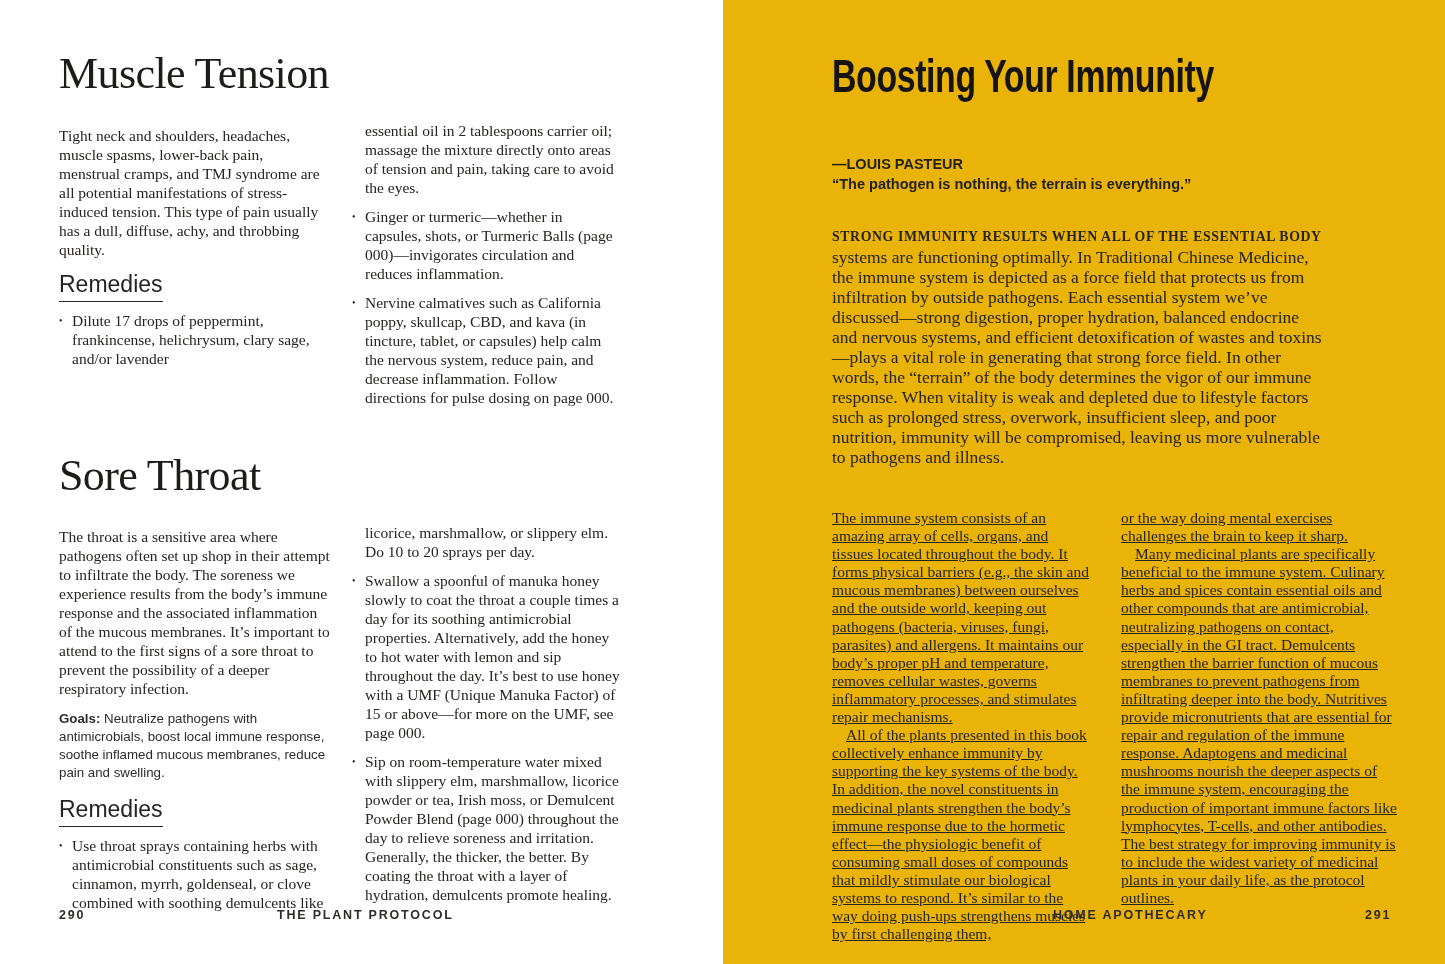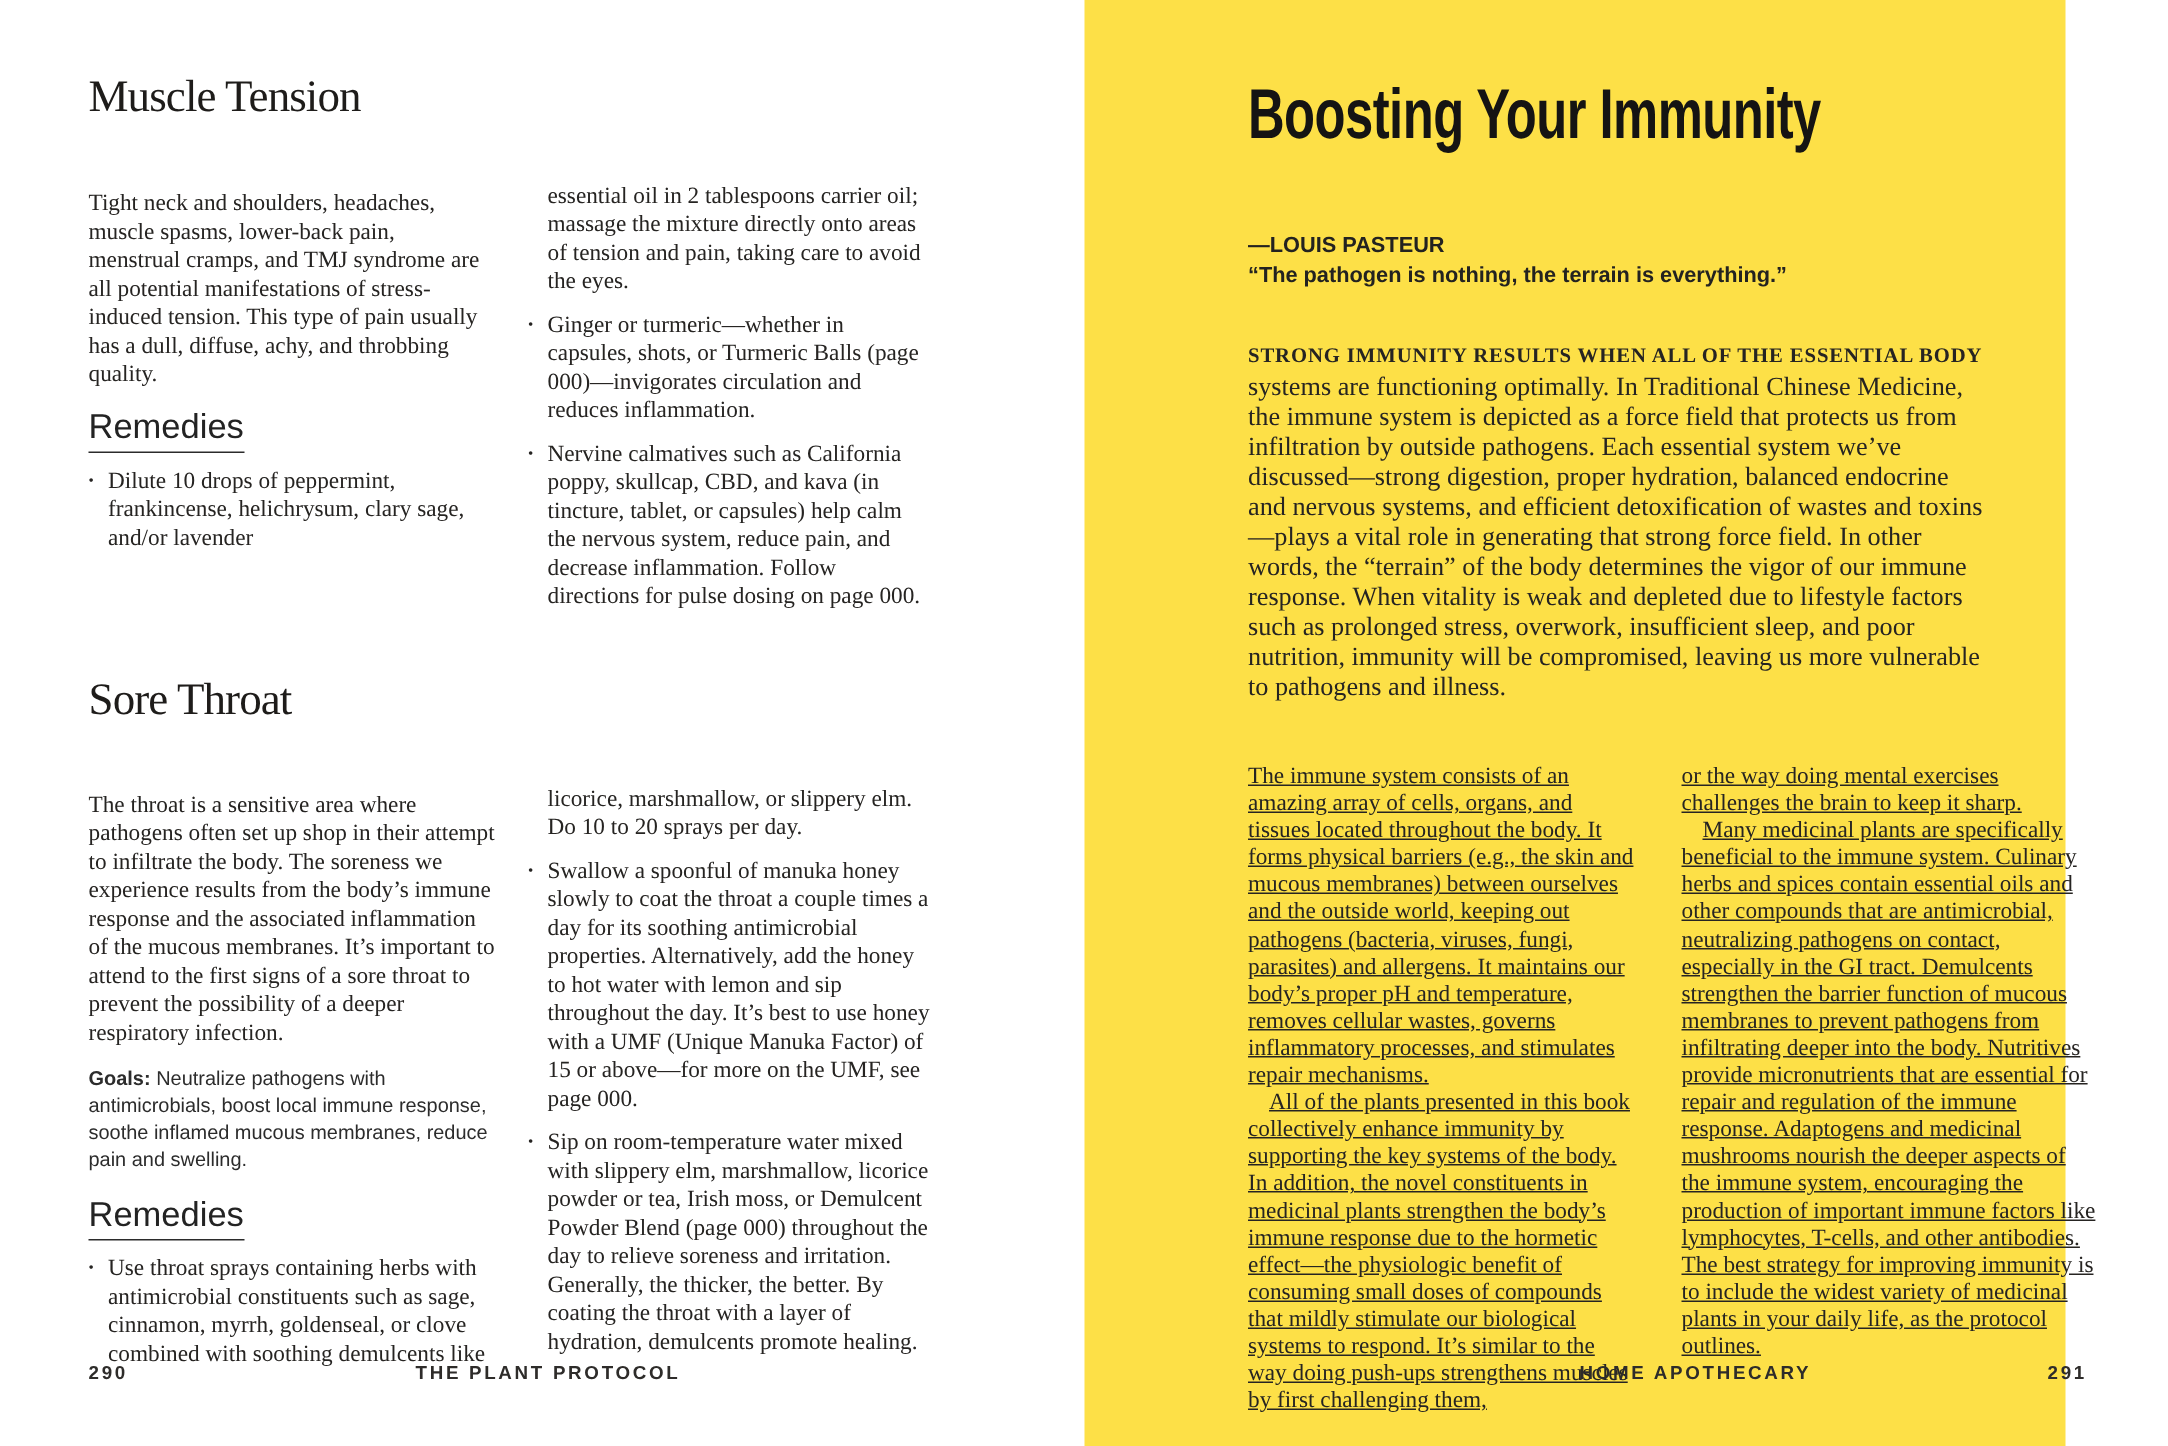--- a/index.html
+++ b/index.html
@@ -1,25 +1,25 @@
 <!DOCTYPE html>
 <html><head>
 <meta charset="utf-8">
 <style>
   * { margin:0; padding:0; box-sizing:border-box; }
   html,body { width:1445px; height:964px; }
   body { font-family:"Liberation Serif", serif; color:#211f1d; background:#fff; }
   .spread { display:flex; width:1445px; height:964px; overflow:hidden; }
   .page { position:relative; height:964px; }
   .page-left { width:723px; background:#ffffff; }
-  .page-right { width:654px; background:#fde047; }
+  .page-right { width:722px; background:#eab308; }
   .abs { position:absolute; }
 
   
-  .serif-title { font-family:"Liberation Serif", serif; font-weight:400; font-size:30px; letter-spacing:-0.6px; color:#1e1c1a; }
+  .serif-title { font-family:"Liberation Serif", serif; font-weight:400; font-size:44px; letter-spacing:-0.6px; color:#1e1c1a; }
   .body-text { font-size:15.5px; line-height:19px; color:#262422; }
   .intro-p { margin-bottom:12px; }
   .goals { font-family:"Liberation Sans", sans-serif; font-size:13.3px; line-height:18px; color:#2c2c2c; margin-bottom:14px; }
   .goals b { font-weight:700; }
   .remedies-h { font-family:"Liberation Sans", sans-serif; font-weight:400; font-size:23px; color:#232323; display:inline-block; border-bottom:1.5px solid #2b2b2b; padding-bottom:3px; margin-bottom:9px; }
   .bullet { position:relative; padding-left:13px; margin-bottom:10px; }
   .bullet::before { content:"•"; position:absolute; left:0; top:1px; font-size:10px; line-height:18px; color:#262422; }
   .cont { padding-left:13px; margin-bottom:10px; }
 
   
@@ -38,21 +38,21 @@
 
 <div class="spread">
 
   <section class="page page-left">
 
     <h1 class="serif-title abs" style="left:59px; top:48px;">Muscle Tension</h1>
 
     <div class="abs" style="left:59px; top:126px; width:268px;">
       <p class="body-text intro-p">Tight neck and shoulders, headaches, muscle spasms, lower-back pain, menstrual cramps, and TMJ syndrome are all potential manifestations of stress-induced tension. This type of pain usually has a dull, diffuse, achy, and throbbing quality.</p>
       <h2 class="remedies-h">Remedies</h2>
-      <div class="bullet body-text">Dilute 10 drops of peppermint, frankincense, helichrysum, clary sage, and/or lavender</div>
+      <div class="bullet body-text">Dilute 17 drops of peppermint, frankincense, helichrysum, clary sage, and/or lavender</div>
     </div>
 
     <div class="abs" style="left:352px; top:121px; width:266px;">
       <div class="cont body-text">essential oil in 2 tablespoons carrier oil; massage the mixture directly onto areas of tension and pain, taking care to avoid the eyes.</div>
       <div class="bullet body-text">Ginger or turmeric—whether in capsules, shots, or Turmeric Balls (page 000)—invigorates circulation and reduces inflammation.</div>
       <div class="bullet body-text">Nervine calmatives such as California poppy, skullcap, CBD, and kava (in tincture, tablet, or capsules) help calm the nervous system, reduce pain, and decrease inflammation. Follow directions for pulse dosing on page 000.</div>
     </div>
 
     <h1 class="serif-title abs" style="left:59px; top:450px;">Sore Throat</h1>
 

